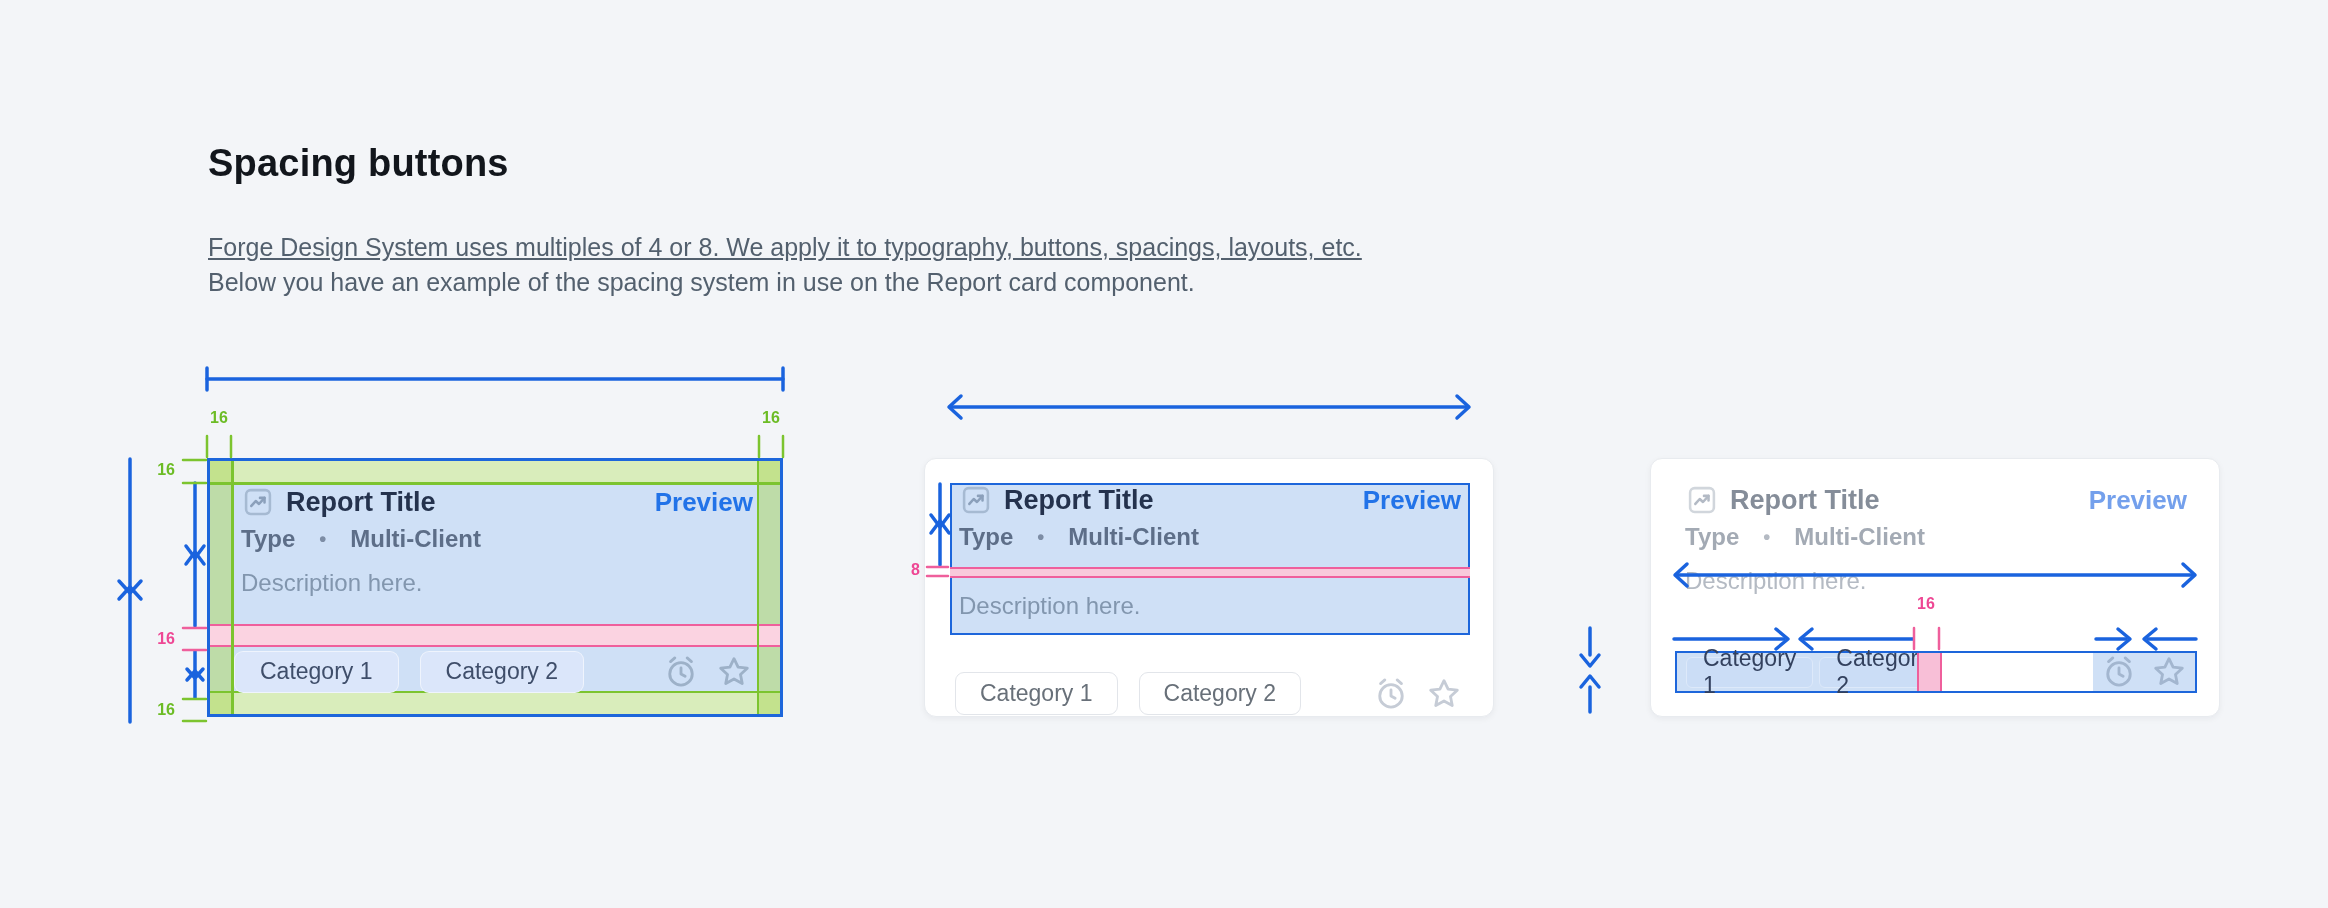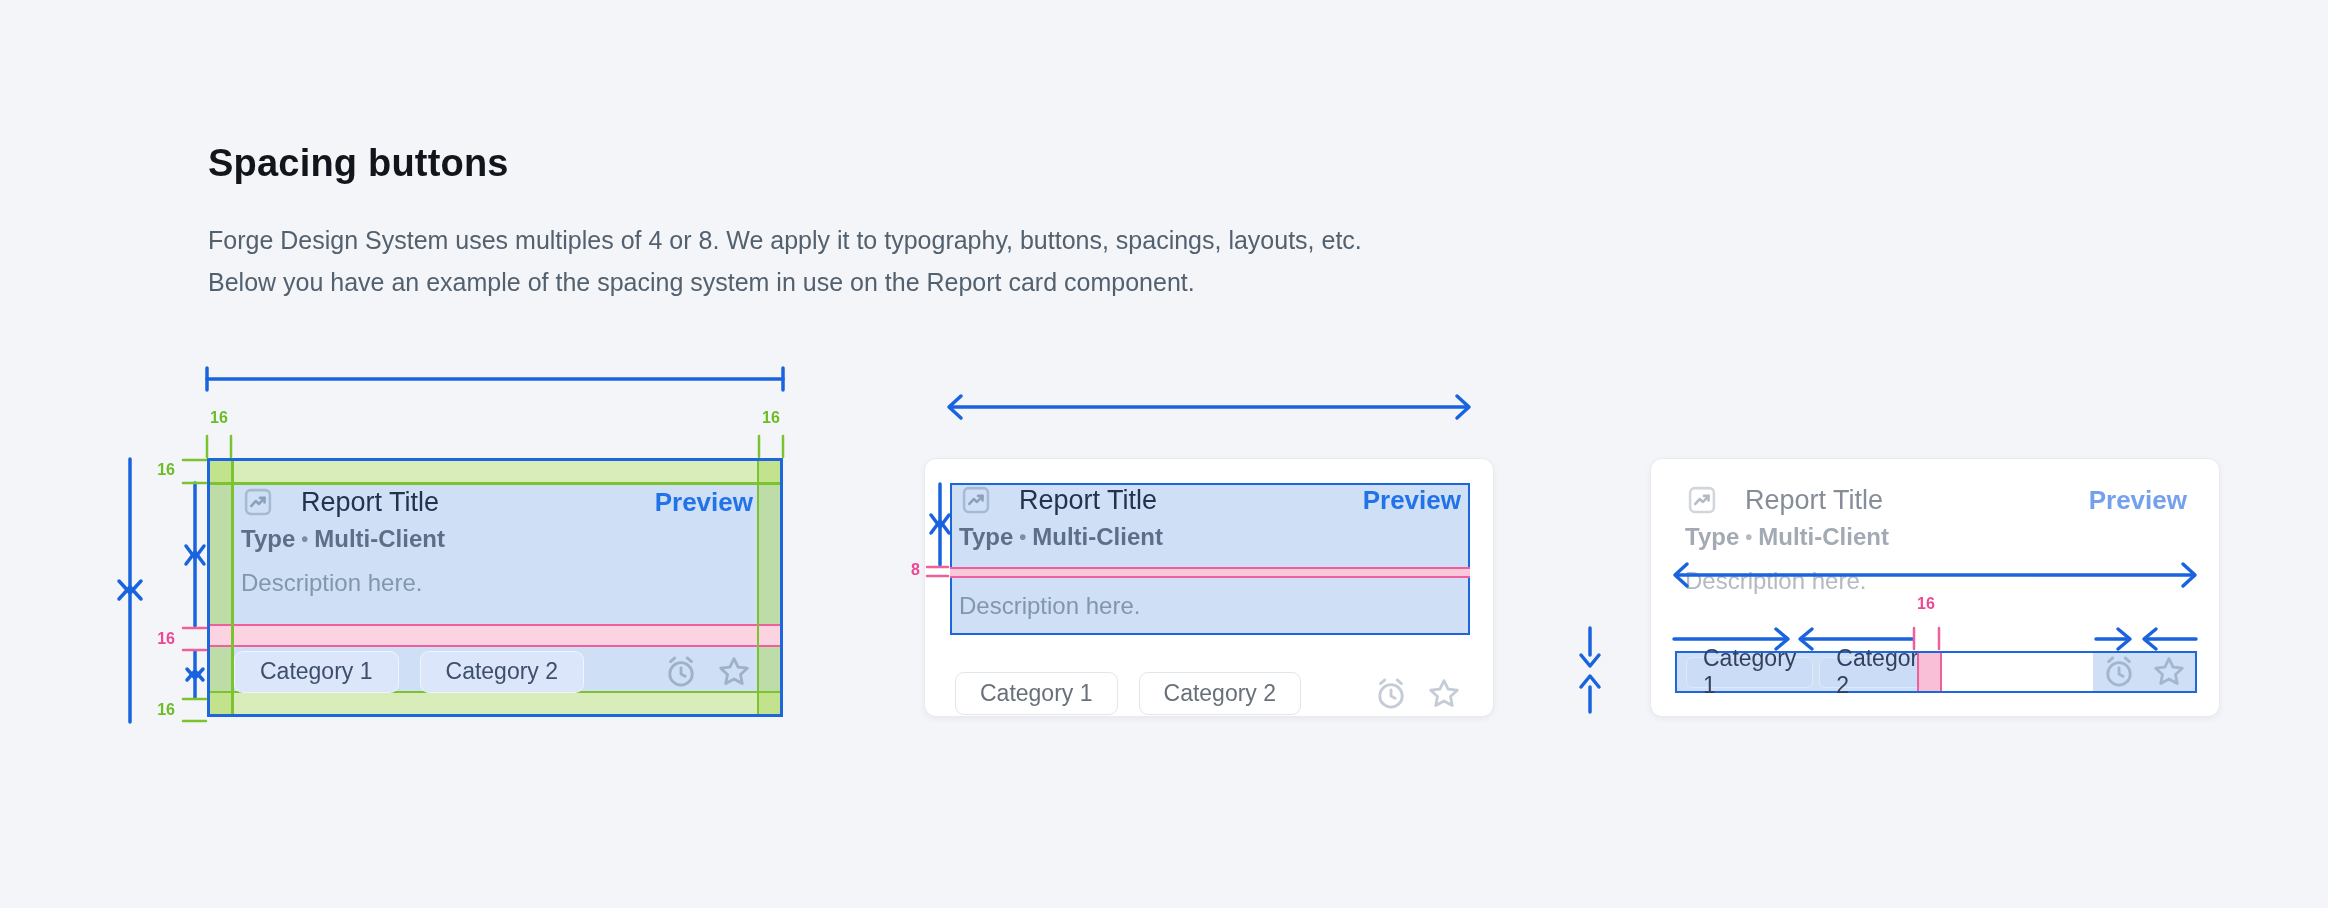--- a/index.html
+++ b/index.html
@@ -12,29 +12,29 @@
   .abs{position:absolute;}
 
   
   .page-title{
     left:208px;top:142px;
     font-size:38px;font-weight:700;color:#12161c;letter-spacing:.2px;
   }
   .page-desc{
     left:208px;font-size:25px;color:#53606e;white-space:nowrap;
   }
-  .desc1{top:226px;}
+  .desc1{top:233px;text-decoration:underline;}
   .desc2{top:268px;}
 
   
   .hdr-row{left:31px;right:27px;top:22px;height:38px;display:flex;align-items:center;z-index:6;}
-  .card-title{font-size:27px;font-weight:400;color:#24324d;margin-left:26px;flex:0 0 auto;}
+  .card-title{font-size:27px;font-weight:700;color:#24324d;margin-left:11px;flex:0 0 auto;}
   .hdr-spacer{flex:1;}
   .preview-link{font-size:26px;font-weight:700;color:#2273e8;cursor:pointer;}
-  .type-row{left:31px;top:62px;height:32px;display:flex;align-items:center;gap:6px;z-index:6;
+  .type-row{left:31px;top:62px;height:32px;display:flex;align-items:center;gap:24px;z-index:6;
             font-size:24px;color:#5d6e88;font-weight:600;justify-content:center;}
   .type-dot{font-size:20px;color:#7d8da5;}
   .desc-row{left:31px;top:105px;height:34px;display:flex;align-items:center;z-index:6;
             font-size:24px;color:#8296ae;}
   .cat-row{left:24px;right:27px;top:189px;height:43px;display:flex;align-items:center;z-index:6;}
   .chip{display:inline-flex;align-items:center;justify-content:center;height:42px;
         padding:0 25px;border-radius:9px;background:#dbe6fa;border:1.5px solid rgba(255,255,255,.55);
         font-size:23px;color:#3f4e6a;margin-right:21px;box-sizing:border-box;cursor:pointer;}
   .row-spacer{flex:1;}
   .icon-btn{width:38px;height:38px;margin-left:15px;cursor:pointer;flex:0 0 auto;}

